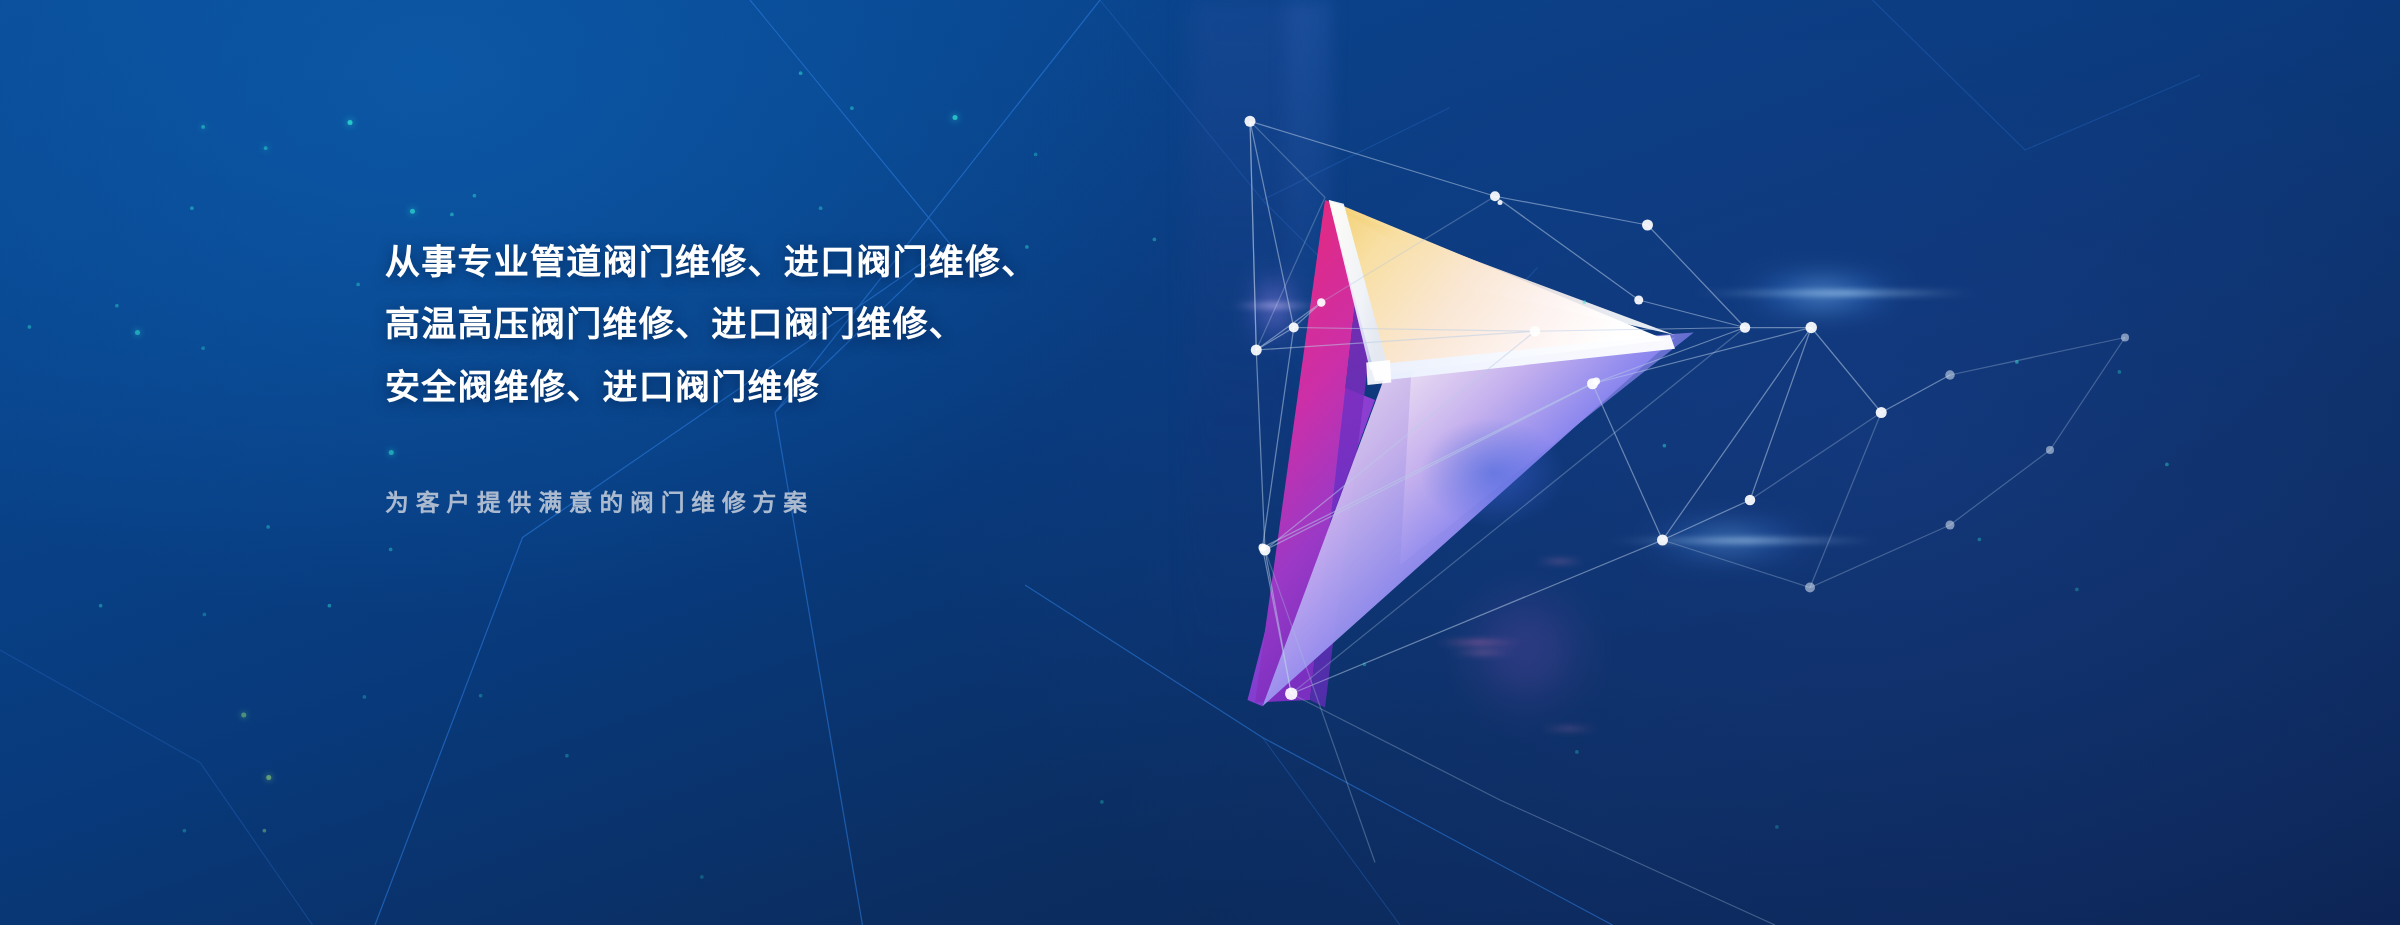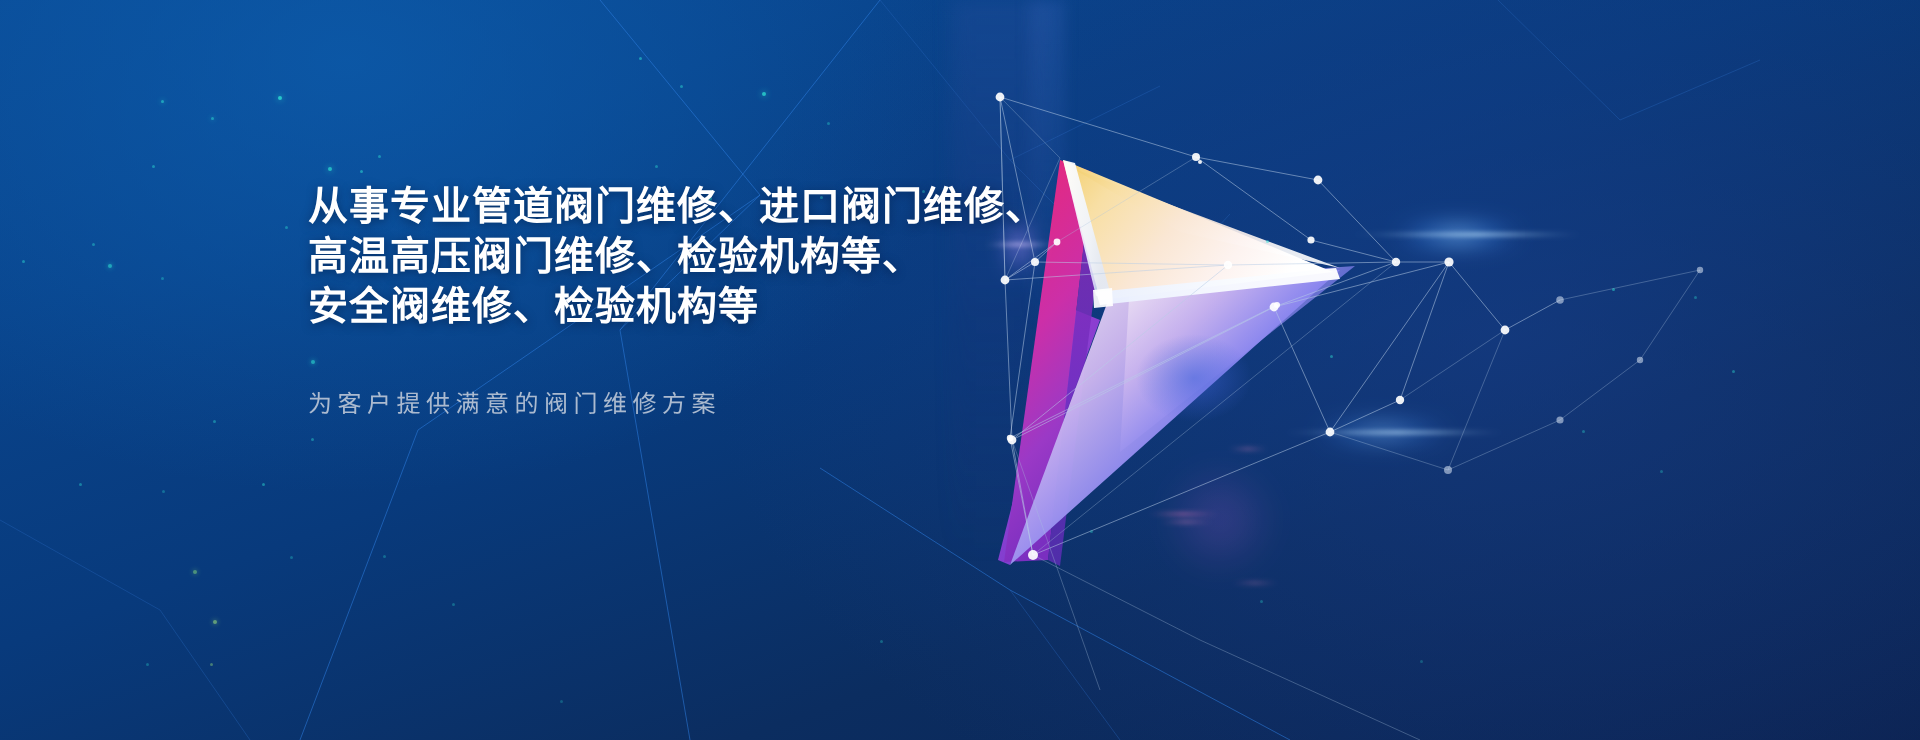--- a/index.html
+++ b/index.html
@@ -51,35 +51,34 @@
 
   
   #copy {
     position:absolute;
     left:308px; top:185px;
     width:760px;
     z-index:8;
   }
   .headline {
     color:#ffffff;
-    font-size:40px;
+    font-size:28px;
     line-height:50px;
     font-weight:700;
     letter-spacing:1px;
     white-space:nowrap;
     text-shadow:0 2px 10px rgba(3,24,60,.55);
-    font-family:Liberation Mono, monospace;
   }
   .sub-wrap { margin-top:54px; }
   .sub-cn {
     color:#b9c5d6;
-    font-size:24px;
+    font-size:19px;
     letter-spacing:5.5px;
     line-height:30px;
-    font-weight:400;
+    font-weight:700;
     white-space:nowrap;
     opacity:.92;
   }
   .sub-en {
     color:#8fa2bd;
     font-size:12px;
     letter-spacing:2.2px;
     line-height:18px;
     margin-top:1px;
     font-weight:400;
@@ -333,21 +332,21 @@
     <div class="dot" style="left:1660px;top:470px;width:3px;height:3px;background:#2fe3d5;opacity:.3;"></div>
     <div class="dot" style="left:1090px;top:530px;width:3px;height:3px;background:#2fe3d5;opacity:.35;"></div>
     <div class="dot" style="left:1260px;top:600px;width:3px;height:3px;background:#2fe3d5;opacity:.3;"></div>
     <div class="dot" style="left:1420px;top:660px;width:3px;height:3px;background:#2fe3d5;opacity:.25;"></div>
     <div class="dot" style="left:560px;top:700px;width:3px;height:3px;background:#2fe3d5;opacity:.25;"></div>
     <div class="dot" style="left:880px;top:640px;width:3px;height:3px;background:#2fe3d5;opacity:.3;"></div>
   </div>
 
   <div id="copy">
     <div class="headline">从事专业管道阀门维修、进口阀门维修、</div>
-    <div class="headline">高温高压阀门维修、检验机构等、</div>
-    <div class="headline">安全阀维修、检验机构等</div>
+    <div class="headline">高温高压阀门维修、进口阀门维修、</div>
+    <div class="headline">安全阀维修、进口阀门维修</div>
 
     <div class="sub-wrap">
       <div class="sub-cn">为客户提供满意的阀门维修方案</div>
     </div>
   </div>
 
 </div>
 
 </body></html>

